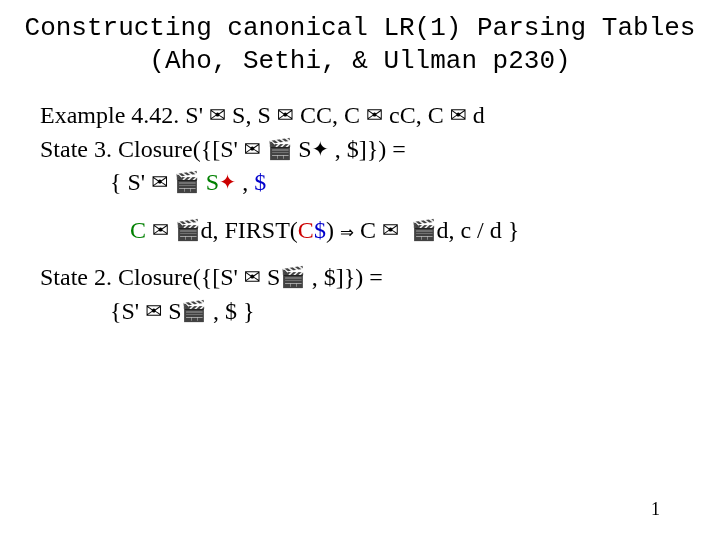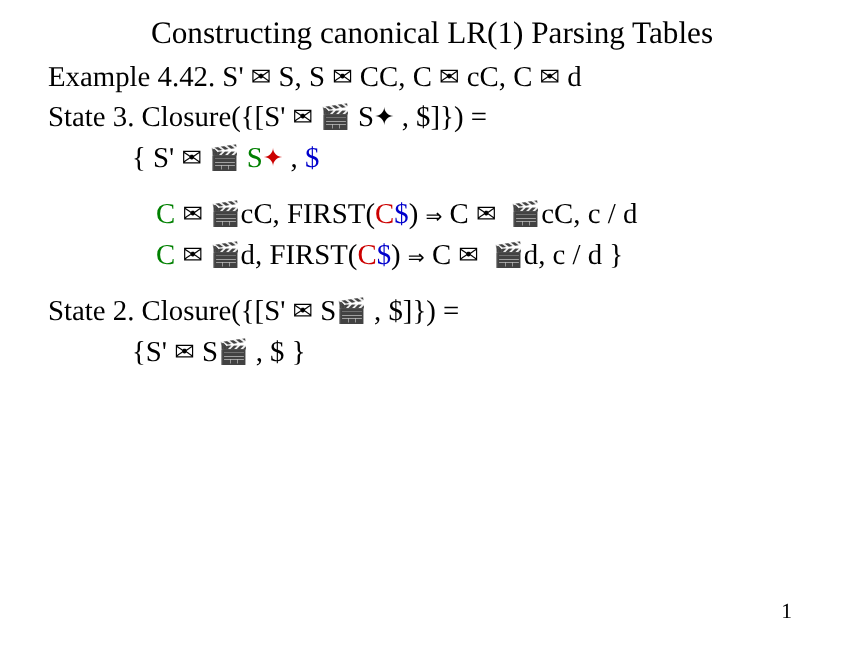--- a/index.html
+++ b/index.html
@@ -11,24 +11,25 @@
     font-size: 24px;
     color: #000;
     background: #fff;
     position: relative;
   }
   .title {
     text-align: center;
     font-size: 26px;
     margin-top: 12px;
     line-height: 1.25;
+    font-family: Liberation Mono, monospace;
   }
   .content {
     margin-left: 40px;
-    margin-top: 4px;
+    margin-top: 22px;
     line-height: 1.4;
   }
   .indent1 { margin-left: 70px; }
   .indent2 { margin-left: 90px; }
   .green { color: #008000; }
   .red   { color: #cc0000; }
   .blue  { color: #0000cc; }
   .sym {
     font-family: "Segoe UI Symbol","Arial Unicode MS",sans-serif;
     font-size: 0.85em;
@@ -41,20 +42,21 @@
     bottom: 20px;
     font-size: 18px;
   }
   .gap { height: 14px; }
 </style>
 </head>
 <body>
 
 <div class="title">
   <span>Constructing canonical LR(1) Parsing Tables</span><br>
+  <span>(Aho, Sethi, &amp; Ullman p230)</span>
 </div>
 
 <div class="content">
 
   <div>
     <span>Example 4.42. S' </span><span class="sym">✉</span>
     <span>S, S </span><span class="sym">✉</span>
     <span> CC, C </span><span class="sym">✉</span>
     <span> cC, C </span><span class="sym">✉</span>
     <span> d</span>
@@ -70,25 +72,20 @@
   <div class="indent1">
     <span>{ S' </span><span class="sym">✉</span>
     <span class="sym">🎬</span>
     <span class="green">S</span><span class="sym red">✦</span>
     <span> , </span><span class="blue">$</span>
   </div>
 
 
   <div class="gap"></div>
 
-  <div class="indent2">
-    <span class="green">C</span>
-    <span class="sym">✉</span>
-    <span class="sym">🎬</span><span>cC, FIRST(</span><span class="red">C</span><span class="blue">$</span><span>) </span><span class="tiny">⇒</span><span> C </span><span class="sym">✉</span>&nbsp;&nbsp;<span class="sym">🎬</span><span>cC, c / d</span>
-  </div>
 
   <div class="indent2">
     <span class="green">C</span>
     <span class="sym">✉</span>
     <span class="sym">🎬</span><span>d, FIRST(</span><span class="red">C</span><span class="blue">$</span><span>) </span><span class="tiny">⇒</span><span> C </span><span class="sym">✉</span>&nbsp;&nbsp;<span class="sym">🎬</span><span>d, c / d }</span>
   </div>
 
   <div class="gap"></div>
 
   <div>

